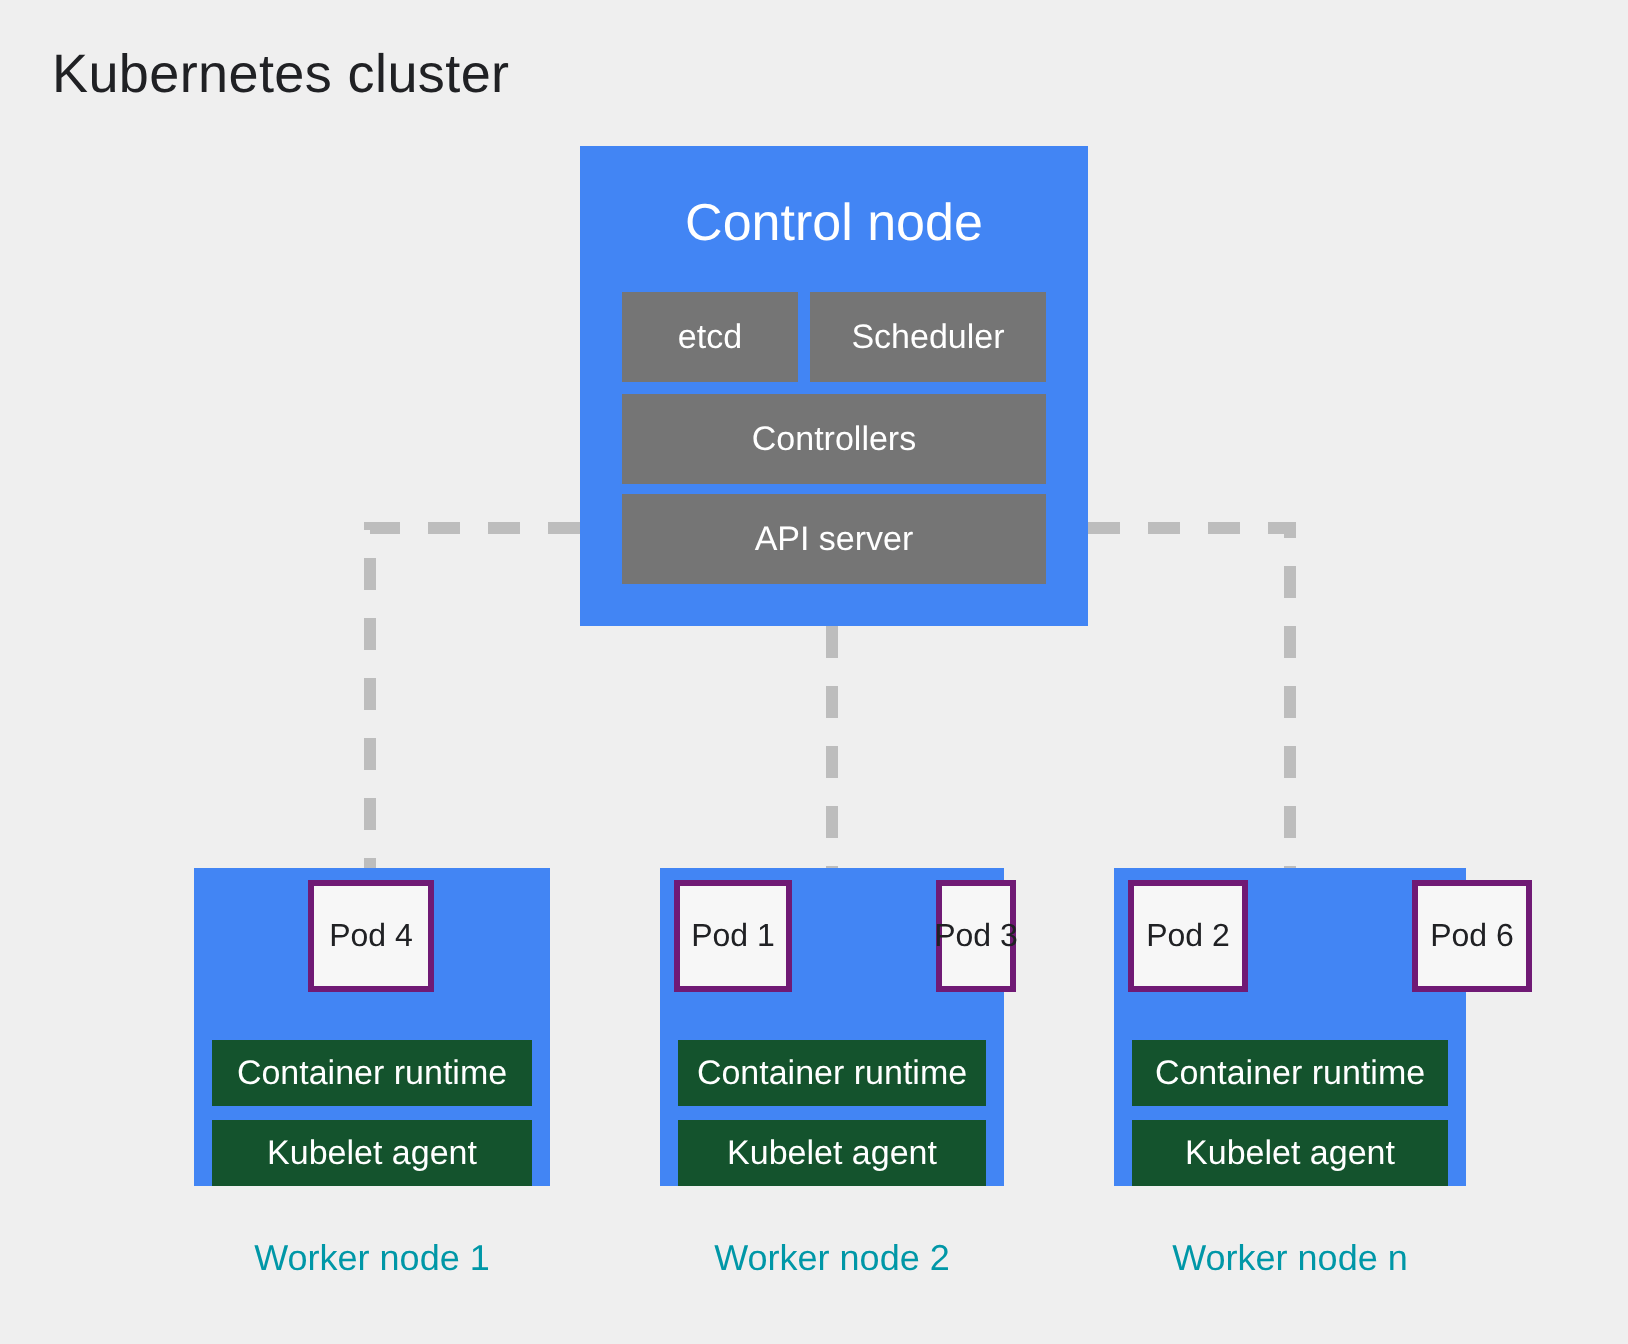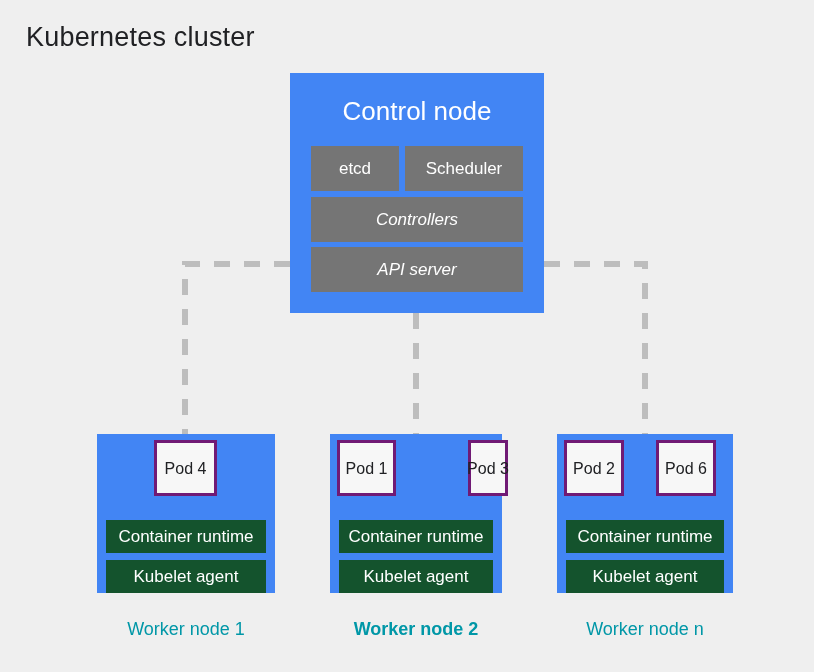--- a/index.html
+++ b/index.html
@@ -80,21 +80,21 @@
     justify-content: center;
     box-sizing: border-box;
     height: 45px;
     white-space: nowrap;
   }
   #cp-row-1 { top: 73px; }
   #cp-row-2 { top: 124px; }
   #cp-row-3 { top: 174px; }
   #cp-etcd { width: 88px; }
   #cp-scheduler { width: 118px; }
-  .cp-box-full { width: 248px; font-style: italic; }
+  .cp-box-full { width: 248px; }
 
   
   .worker-node {
     position: absolute;
     background: #4285f4;
     box-sizing: border-box;
   }
   #worker-node-1 { left: 97px;  top: 434px; width: 178px; height: 159px; }
   #worker-node-2 { left: 330px; top: 434px; width: 172px; height: 159px; }
   #worker-node-n { left: 557px; top: 434px; width: 176px; height: 159px; }
@@ -141,21 +141,21 @@
 
   .node-label {
     position: absolute;
     color: #0097a7;
     font-size: 18px;
     line-height: 28px;
     white-space: nowrap;
     text-align: center;
   }
   #label-node-1 { left: 97px;  top: 615px; width: 178px; }
-  #label-node-2 { left: 330px; top: 615px; width: 172px; font-weight: bold; }
+  #label-node-2 { left: 330px; top: 615px; width: 172px; }
   #label-node-n { left: 557px; top: 615px; width: 176px; }
 </style>
 </head>
 <body>
 
 <div id="stage">
 
   <div id="page-title">Kubernetes cluster</div>
 
   <svg id="connectors" viewBox="0 0 814 672" width="814" height="672" xmlns="http://www.w3.org/2000/svg">
@@ -197,21 +197,21 @@
     <div class="pods-row" style="left:7px; gap:72px;">
       <div class="pod-box" style="width:59px;">Pod 1</div>
       <div class="pod-box" style="width:40px;">Pod 3</div>
     </div>
     <div class="node-bar bar-runtime">Container runtime</div>
     <div class="node-bar bar-kubelet">Kubelet agent</div>
   </div>
   <div class="node-label" id="label-node-2">Worker node 2</div>
 
   <div class="worker-node" id="worker-node-n">
-    <div class="pods-row" style="left:7px; gap:32px;">
+    <div class="pods-row" style="left:7px; gap:82px;">
       <div class="pod-box" style="width:60px;">Pod 2</div>
       <div class="pod-box" style="width:60px;">Pod 6</div>
     </div>
     <div class="node-bar bar-runtime">Container runtime</div>
     <div class="node-bar bar-kubelet">Kubelet agent</div>
   </div>
   <div class="node-label" id="label-node-n">Worker node n</div>
 
 </div>
 

